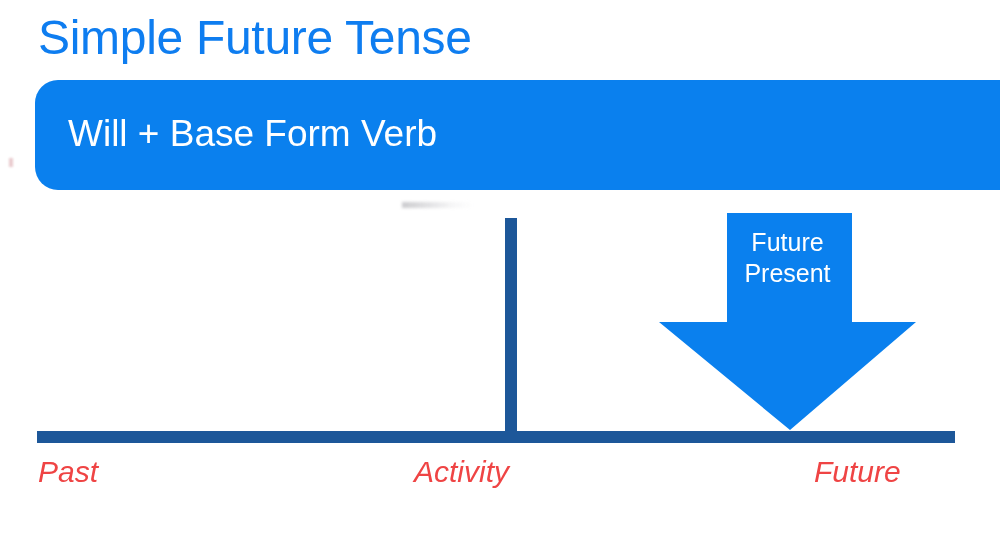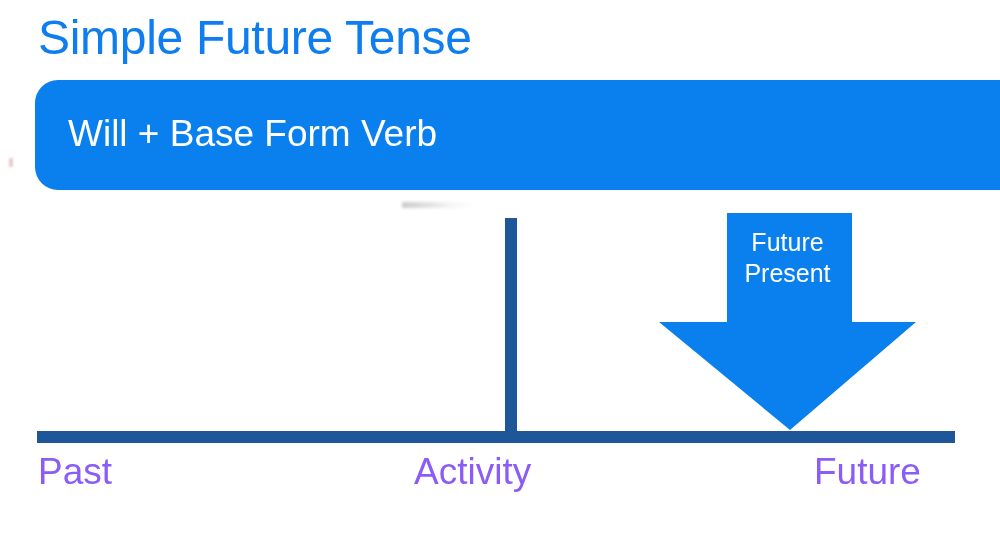--- a/index.html
+++ b/index.html
@@ -66,24 +66,25 @@
     left: 505px;
     top: 218px;
     width: 12px;
     height: 216px;
     background: #1d5799;
   }
 
   
   .axis-label {
     position: absolute;
-    font-size: 37px;
+    font-size: 30px;
     line-height: 46px;
-    color: #8b5cf6;
+    color: #ef4444;
     white-space: nowrap;
+    font-style: italic;
   }
   .axis-label.past    { left: 38px;  top: 449px; }
   .axis-label.present { left: 414px; top: 449px; }
   .axis-label.future  { left: 814px; top: 449px; }
 
   
   .arrow {
     position: absolute;
     left: 659px;
     top: 213px;

